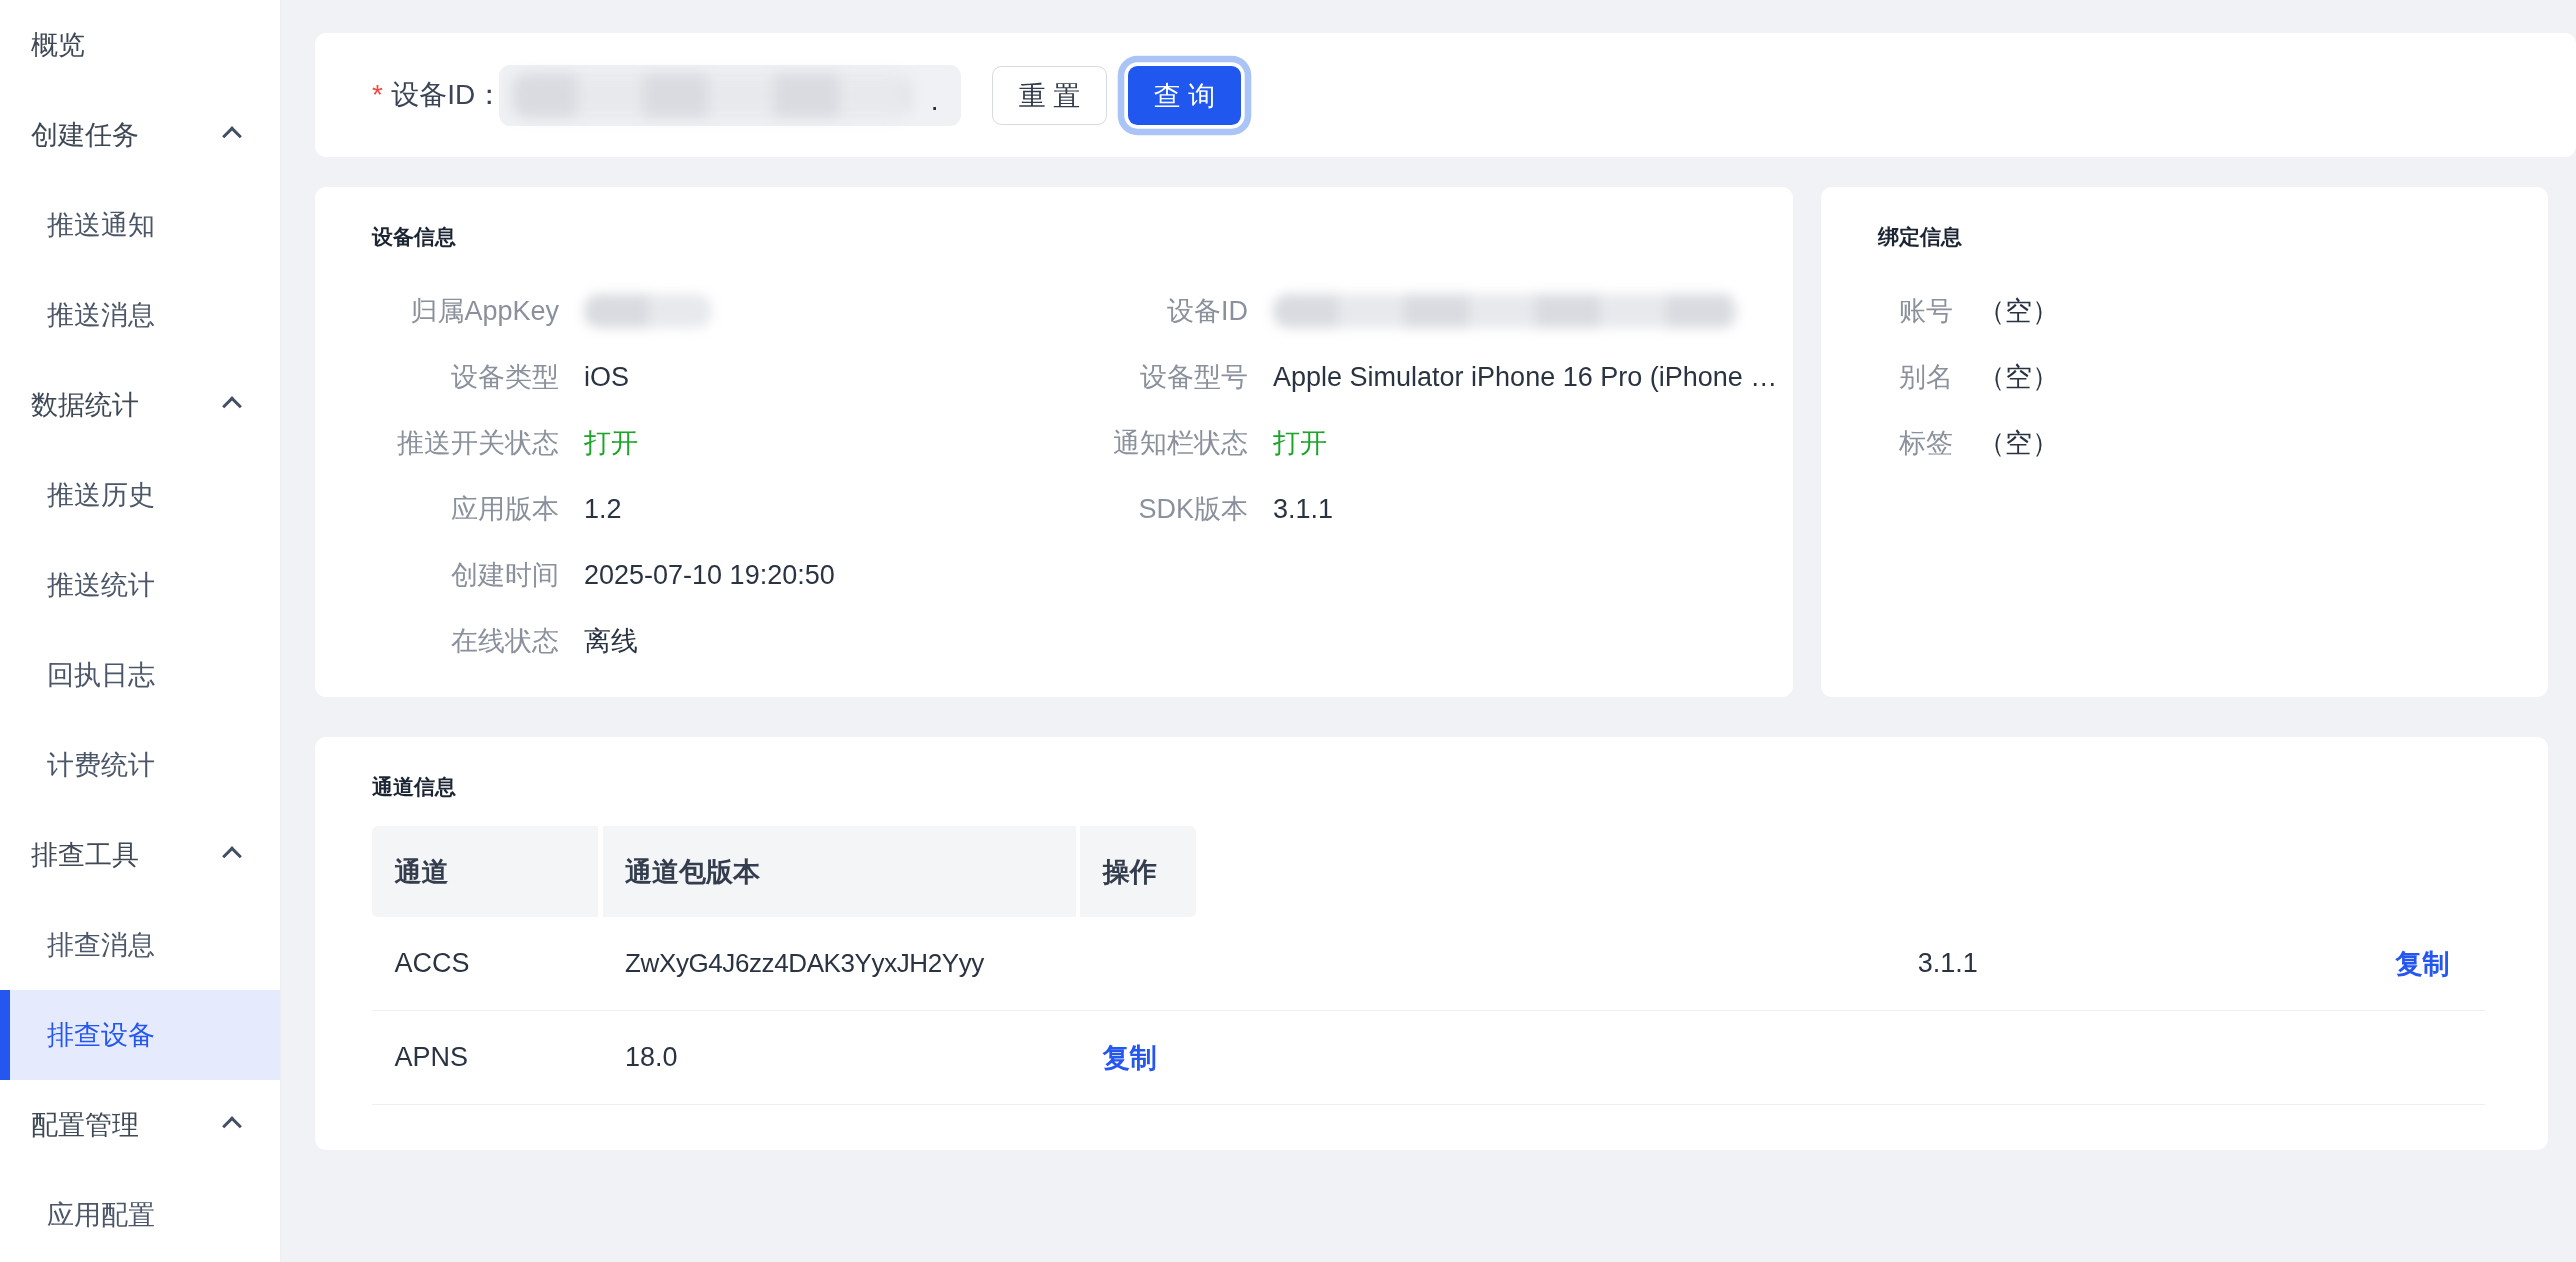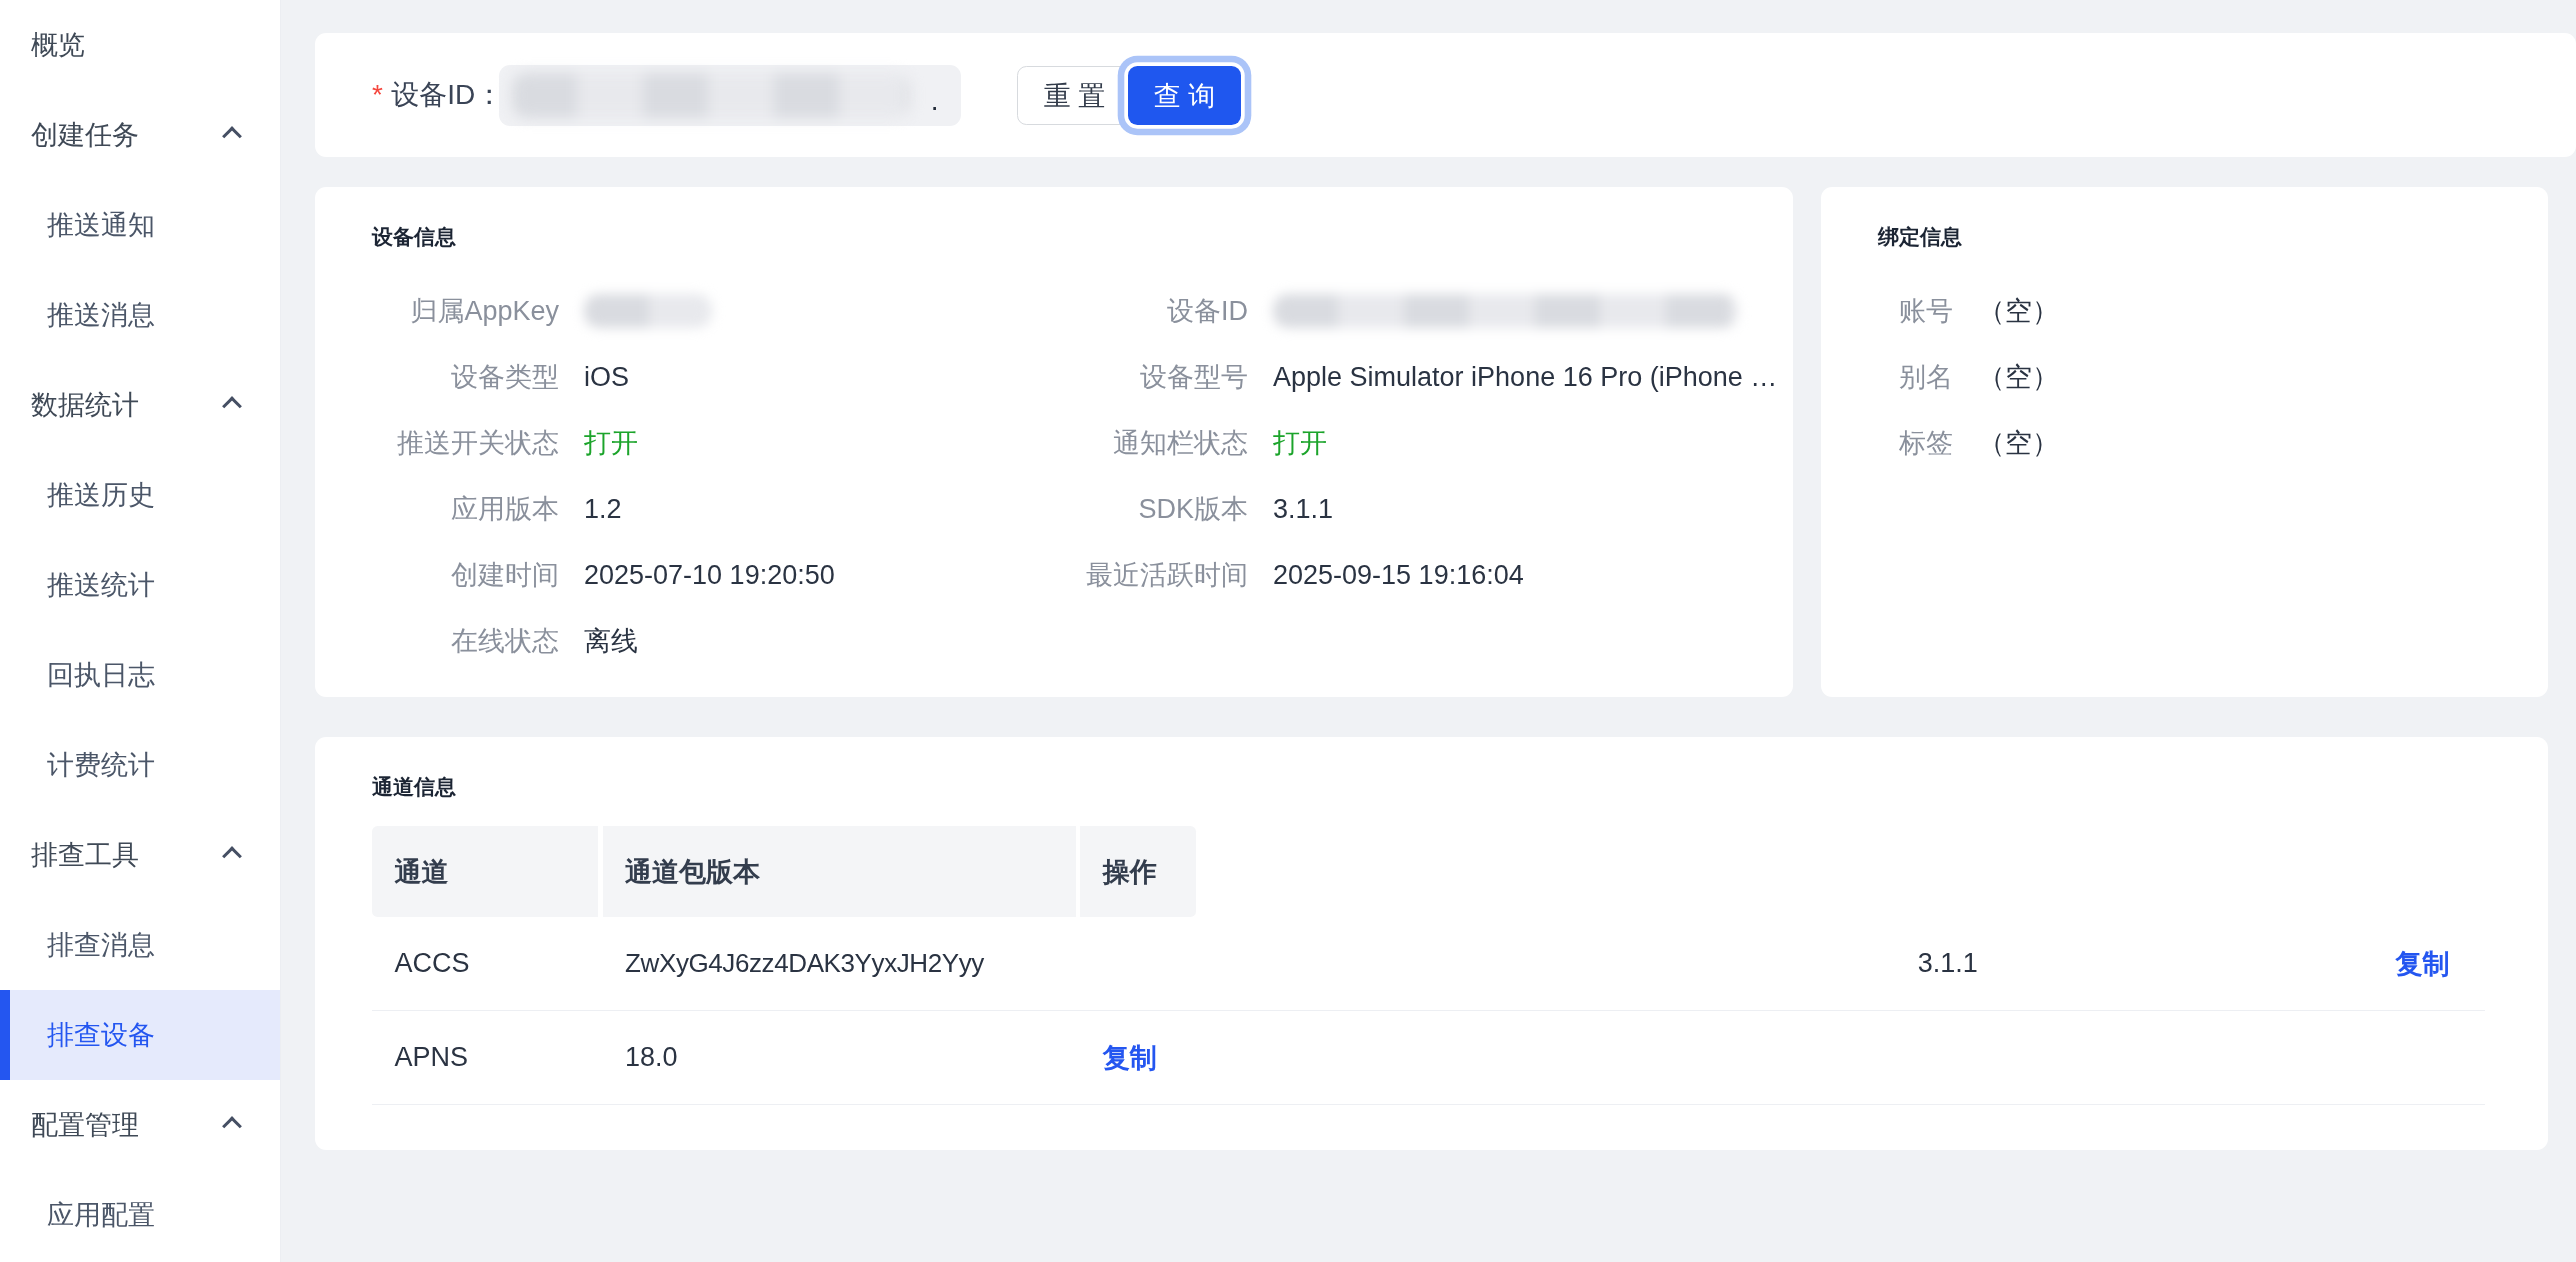--- a/index.html
+++ b/index.html
@@ -55,21 +55,21 @@
   }
   .redact-input { position:absolute; left:13px; top:8.4px; width:398px; bottom:8.4px; }
   .input-dot {
     position:absolute; right:22.4px; bottom:9.4px; font-size:28px; color:#232b38;
   }
   .btn {
     position:absolute; top:33px; height:59px; display:flex; align-items:center; justify-content:center;
     font-size:27px; border:none; cursor:pointer; font-family:inherit;
   }
   .btn-reset {
-    left:702px; width:115px; background:#fff; color:#323b4a;
+    left:677px; width:115px; background:#fff; color:#323b4a;
     border:1.9px solid #d7dade; border-radius:9.4px;
   }
   .btn-primary {
     left:813px; width:113px; background:#1f57ef; color:#ffffff; border-radius:9.4px;
     box-shadow:0 0 0 3.7px #ffffff, 0 0 0 10.3px #abc4f8;
     text-align:right;
   }
 
   
   .field-col { position:absolute; top:91px; }
@@ -210,24 +210,20 @@
       <span class="val">Apple Simulator iPhone 16 Pro (iPhone …</span>
     </div>
     <div class="field">
       <span class="lbl">通知栏状态</span>
       <span class="val green">打开</span>
     </div>
     <div class="field">
       <span class="lbl">SDK版本</span>
       <span class="val">3.1.1</span>
     </div>
-    <div class="field">
-      <span class="lbl">最近活跃时间</span>
-      <span class="val">2025-09-15 19:16:04</span>
-    </div>
   </div>
 </div>
 
 <div class="card" style="left:1821px; top:187px; width:727px; height:510px;">
   <div class="card-title">绑定信息</div>
   <div class="field-col bind-col">
     <div class="field">
       <span class="lbl">账号</span>
       <span class="val">（空）</span>
     </div>

